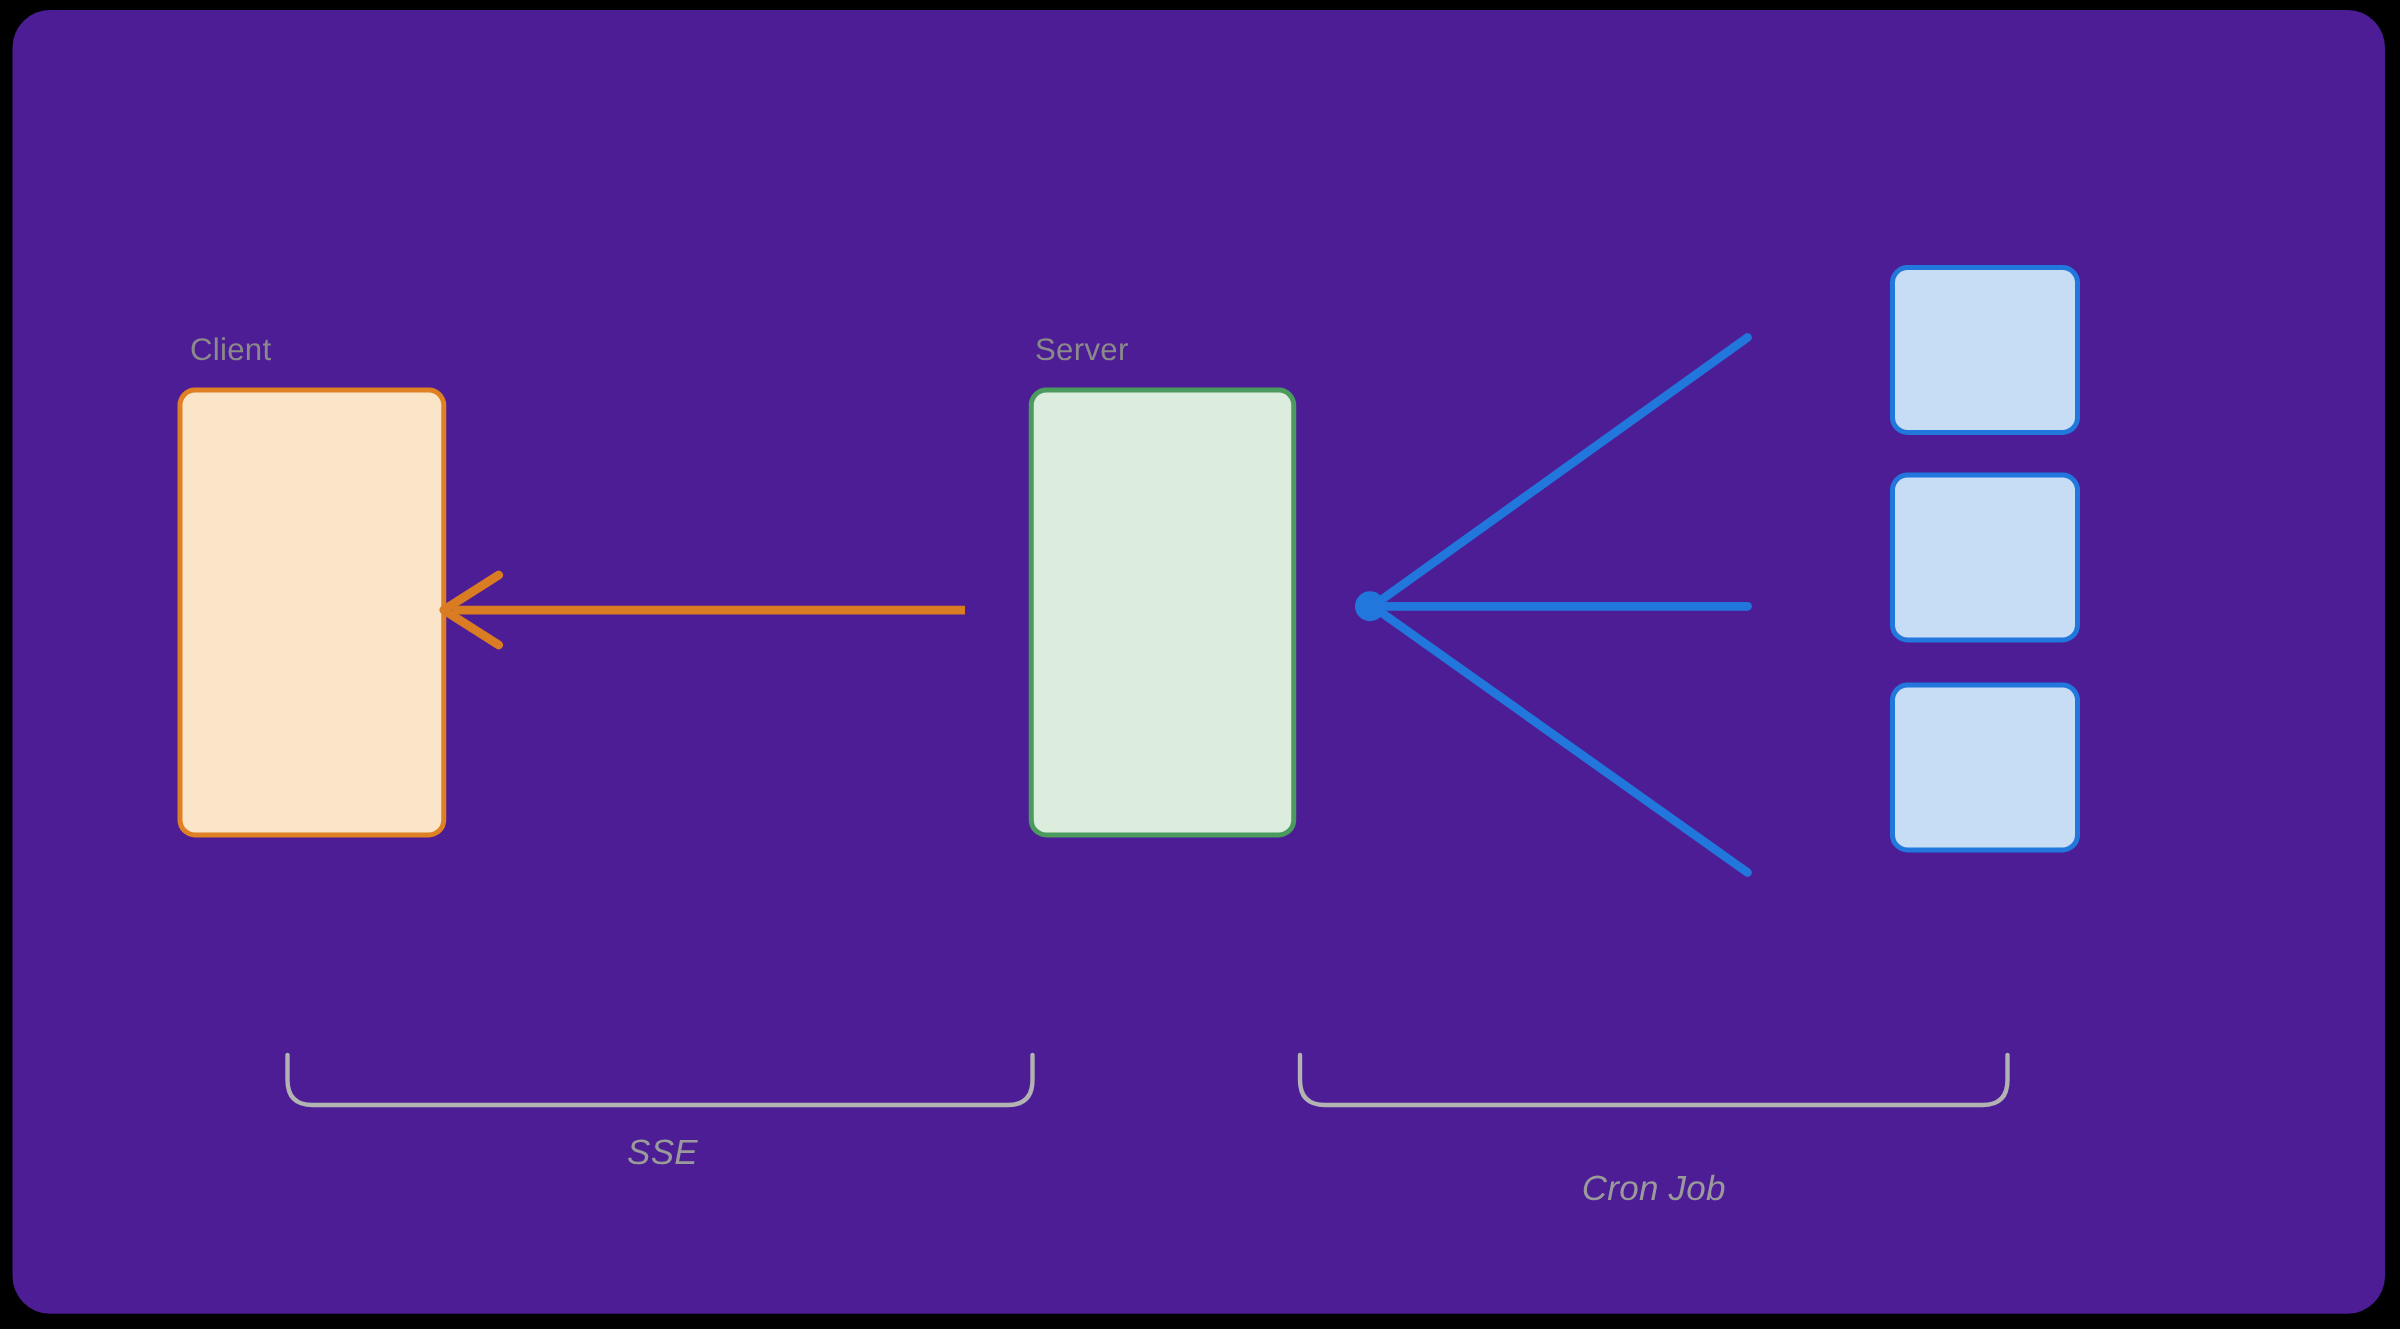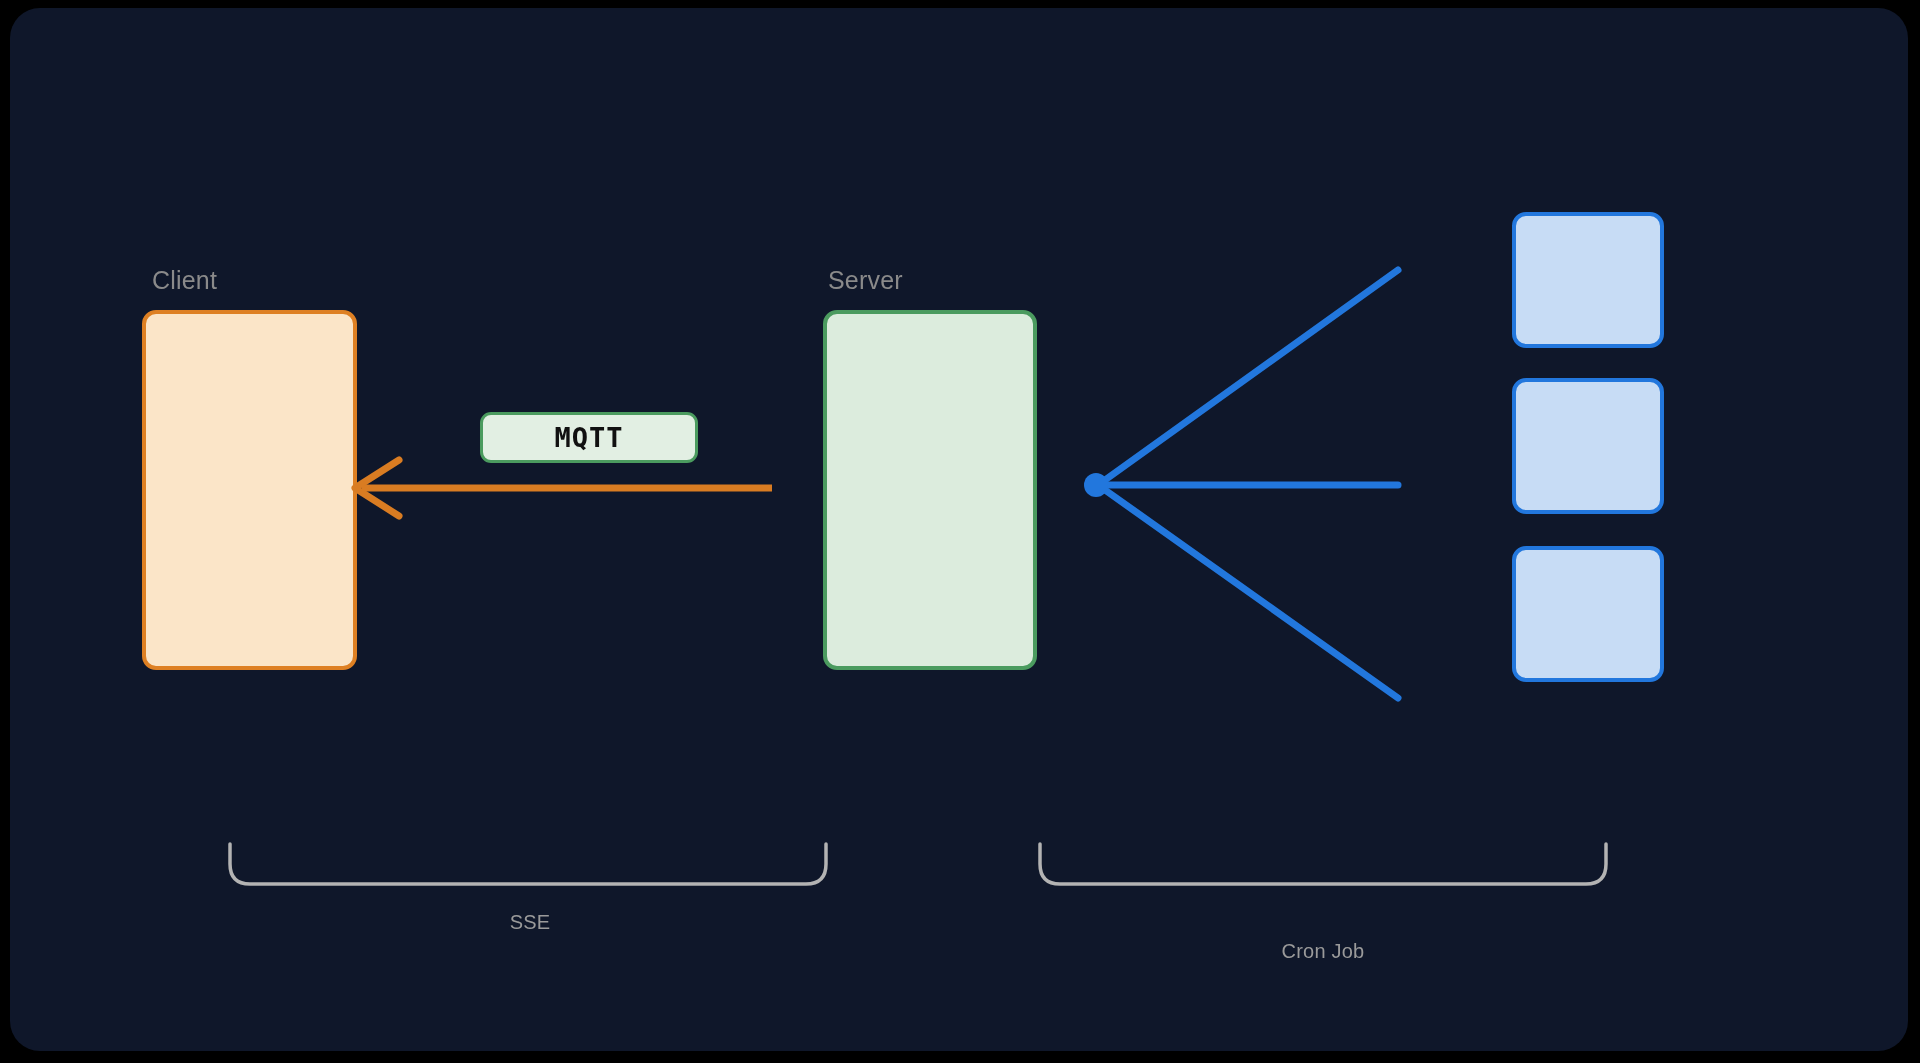--- a/index.html
+++ b/index.html
@@ -16,46 +16,47 @@
     height: 1063px;
     background: #000000;
   }
   
   #card {
     position: absolute;
     left: 10px;
     top: 8px;
     width: 1898px;
     height: 1043px;
-    background: #0f172a;
+    background: #4c1d95;
     border-radius: 30px;
     overflow: hidden;
   }
   #diagram {
     position: absolute;
     left: 0; top: 0;
     width: 1898px;
     height: 1043px;
   }
   .node-label {
     position: absolute;
     color: #8a8a8a;
     font-size: 25px;
     line-height: 28px;
     white-space: nowrap;
     letter-spacing: 0.2px;
   }
   .bracket-label {
     position: absolute;
     color: #9a9a9a;
-    font-size: 20px;
+    font-size: 28px;
     line-height: 28px;
     white-space: nowrap;
     text-align: center;
     letter-spacing: 0.2px;
+    font-style: italic;
   }
   .box {
     position: absolute;
     border-radius: 14px;
   }
   #client-box {
     left: 132px;  
     top: 302px;
     width: 215px;
     height: 360px;
@@ -123,23 +124,20 @@
       <div class="node-label" style="left:142px; top:258px;">Client</div>
       <div class="box" id="client-box"></div>
 
       <div class="node-label" style="left:818px; top:258px;text-align:center;">Server</div>
       <div class="box" id="server-box"></div>
 
       <div class="worker-box" id="worker-box-1"></div>
       <div class="worker-box" id="worker-box-2"></div>
       <div class="worker-box" id="worker-box-3"></div>
 
-      <div id="mqtt-pill">
-        <span>MQTT</span>
-      </div>
 
       <svg class="overlay" viewBox="0 0 1898 1043">
 
         <g>
           <line x1="762" y1="480" x2="352" y2="480" stroke="#d97c22" stroke-width="7" stroke-linecap="butt"></line>
           <polyline points="389,452 345,480 389,508" fill="none" stroke="#d97c22" stroke-width="7" stroke-linecap="round" stroke-linejoin="round"></polyline>
         </g>
 
         <g>
           <line x1="1088" y1="477" x2="1388" y2="262" stroke="#2277dd" stroke-width="7" stroke-linecap="round"></line>

